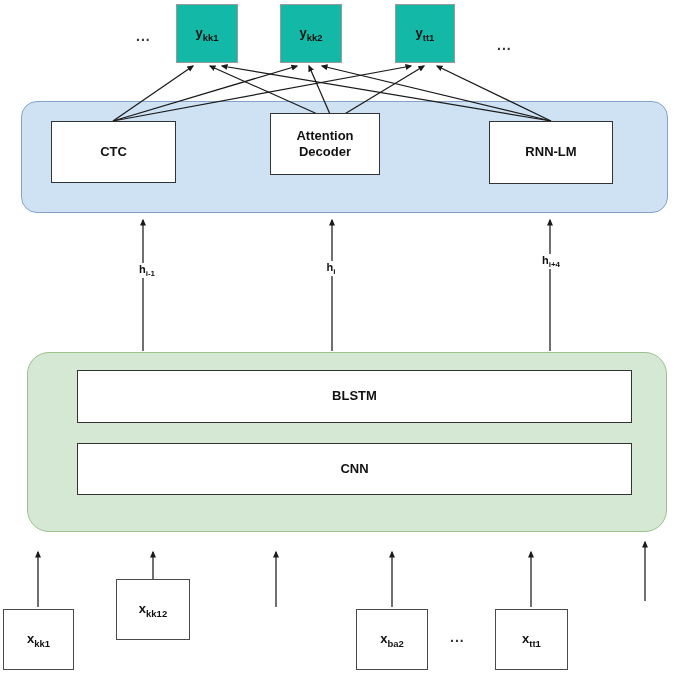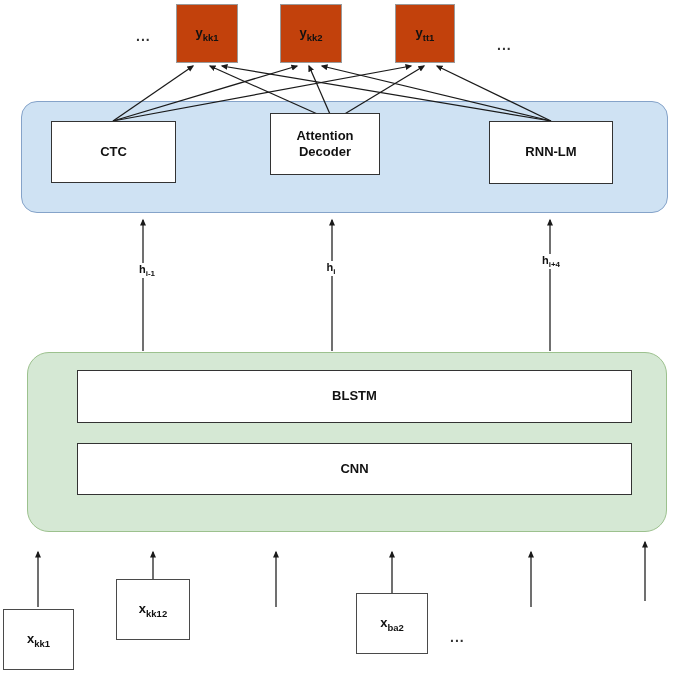--- a/index.html
+++ b/index.html
@@ -15,21 +15,21 @@
   }
   .container.encoder{
     left:27px;top:352px;width:640px;height:180px;border-radius:22px;
     background:var(--enc-fill,#d5e8d4);border:1px solid var(--enc-stroke,#9cc18e);
   }
   .box{
     position:absolute;box-sizing:border-box;display:flex;align-items:center;justify-content:center;
     text-align:center;font-weight:bold;font-size:13px;line-height:1.25;background:#fff;z-index:3;
   }
   .box sub{font-size:9.5px;font-weight:bold;line-height:1;}
-  .output{background:#c2410c;border:1px solid #9a9a9a;}
+  .output{background:#14b8a6;border:1px solid #9a9a9a;}
   .module{border:1.6px solid #333;}
   .layer{border:1.6px solid #333;}
   .input{border:1.6px solid #4a4a4a;}
   .ellipsis{position:absolute;z-index:3;font-weight:600;font-size:14px;color:#333;letter-spacing:1px;}
   .hlabel{
     position:absolute;z-index:4;background:#fff;padding:0 2px;font-weight:bold;font-size:11px;
     transform:translateX(-50%);white-space:nowrap;
   }
   .hlabel sub{font-size:8px;font-weight:bold;}
 </style>
@@ -114,17 +114,20 @@
   <div class="box layer" style="left:77px;top:443px;width:555px;height:52px">
     <span>CNN</span>
   </div>
 
   <div class="box input" style="left:3px;top:609px;width:71px;height:61px">
     <span><span>x</span><sub>kk1</sub></span>
   </div>
   <div class="box input" style="left:116px;top:579px;width:74px;height:61px">
     <span><span>x</span><sub>kk12</sub></span>
   </div>
-  <div class="box input" style="left:356px;top:593px;width:72px;height:61px">
+  <div class="box input" style="left:356px;top:609px;width:72px;height:61px">
     <span><span>x</span><sub>ba2</sub></span>
+  </div>
+  <div class="box input" style="left:495px;top:609px;width:73px;height:61px">
+    <span><span>x</span><sub>tt1</sub></span>
   </div>
 
 </div>
 
 </body></html>

